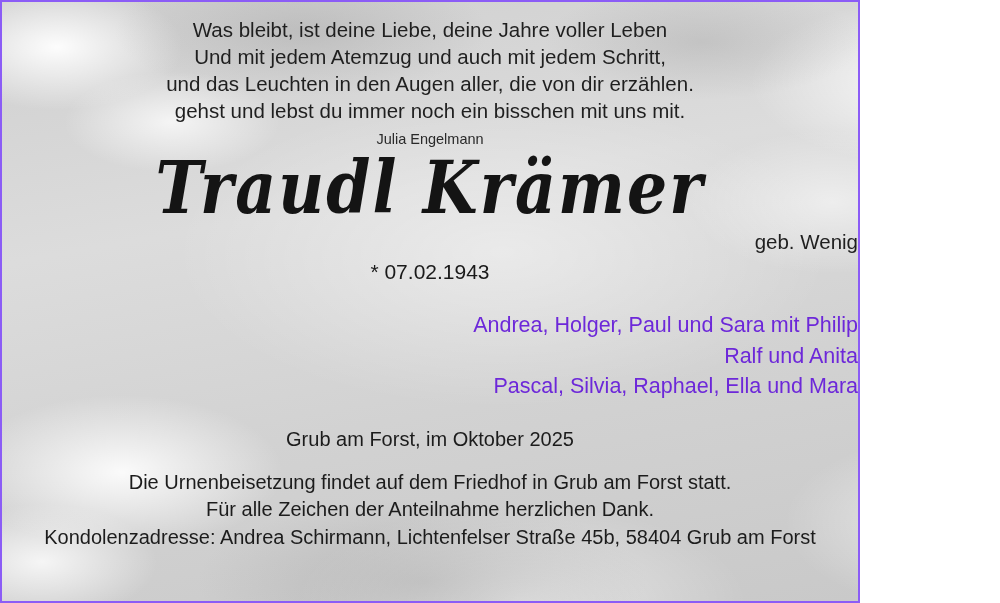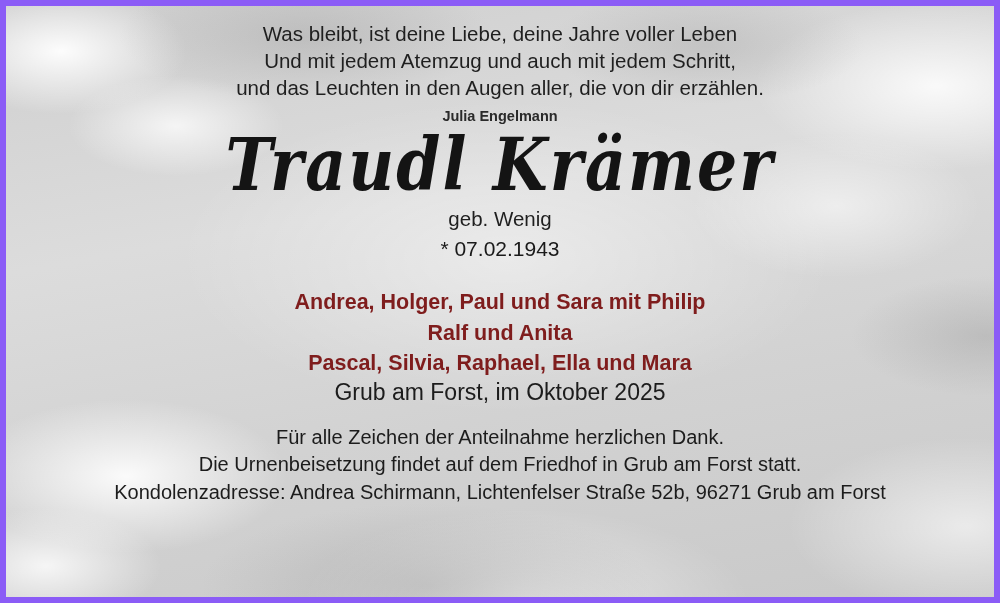--- a/index.html
+++ b/index.html
@@ -5,25 +5,25 @@
   html, body {
     margin: 0;
     padding: 0;
     background: #ffffff;
   }
   body {
     font-family: "Liberation Sans", sans-serif;
   }
   .obituary {
     position: relative;
-    width: 1000px;
+    width: 860px;
     height: 603px;
     overflow: hidden;
     box-sizing: border-box;
-    border: 6px solid #8b5cf6;
+    border: 2px solid #8b5cf6;
     background: #d9d9d9;
   }
   
   .sky {
     position: absolute;
     inset: 0;
     background:
       radial-gradient(ellipse 180px 90px at 55px 45px, rgba(255,255,255,0.95) 0%, rgba(255,255,255,0) 70%),
       radial-gradient(ellipse 150px 70px at 170px 120px, rgba(255,255,255,0.75) 0%, rgba(255,255,255,0) 72%),
       radial-gradient(ellipse 260px 120px at 930px 80px, rgba(255,255,255,0.85) 0%, rgba(255,255,255,0) 70%),
@@ -59,55 +59,57 @@
     line-height: 1.32;
     color: #1f1f1f;
   }
   .poem .line {
     white-space: nowrap;
   }
   .poem-author {
     margin-top: 7px;
     font-size: 14.5px;
     color: #2a2a2a;
-    font-weight: bold;
   }
   .name {
     margin-top: 8px;
     font-family: "DejaVu Serif", serif;
     font-style: italic;
     font-weight: 700;
     font-size: 62px;
     letter-spacing: 2px;
     color: #141414;
     line-height: 1.05;
     transform: scale(1.02, 1.18);
   }
   .maiden {
     margin-top: 10px;
     font-size: 20.5px;
     color: #1f1f1f;
+    text-align: right;
   }
   .dates {
     margin-top: 6px;
     display: flex;
     justify-content: center;
     gap: 78px;
     font-size: 21px;
     color: #1a1a1a;
   }
   .mourners {
     margin-top: 26px;
-    font-weight: 700;
+    font-weight: 400;
     font-size: 21.5px;
     line-height: 1.42;
-    color: #7f1d1d;
+    color: #6d28d9;
+    text-align: right;
   }
   .place {
-    font-size: 23px;
+    margin-top: 26px;
+    font-size: 20px;
     color: #1c1c1c;
   }
   .notes {
     margin-top: 18px;
     font-size: 20px;
     line-height: 1.38;
     color: #1c1c1c;
   }
   .notes .line {
     white-space: nowrap;
@@ -119,20 +121,21 @@
 <div class="obituary">
   <div class="sky"></div>
   <div class="sky-dark"></div>
 
   <div class="content">
 
     <div class="poem">
       <div class="line">Was bleibt, ist deine Liebe, deine Jahre voller Leben</div>
       <div class="line">Und mit jedem Atemzug und auch mit jedem Schritt,</div>
       <div class="line">und das Leuchten in den Augen aller, die von dir erzählen.</div>
+      <div class="line">gehst und lebst du immer noch ein bisschen mit uns mit.</div>
     </div>
 
     <div class="poem-author">Julia Engelmann</div>
 
     <div class="name">Traudl Krämer</div>
 
     <div class="maiden">geb. Wenig</div>
 
     <div class="dates">
       <span>* 07.02.1943</span>
@@ -140,19 +143,19 @@
 
     <div class="mourners">
       <div>Andrea, Holger, Paul und Sara mit Philip</div>
       <div>Ralf und Anita</div>
       <div>Pascal, Silvia, Raphael, Ella und Mara</div>
     </div>
 
     <div class="place">Grub am Forst, im Oktober 2025</div>
 
     <div class="notes">
+      <div class="line">Die Urnenbeisetzung findet auf dem Friedhof in Grub am Forst statt.</div>
       <div class="line">Für alle Zeichen der Anteilnahme herzlichen Dank.</div>
-      <div class="line">Die Urnenbeisetzung findet auf dem Friedhof in Grub am Forst statt.</div>
-      <div class="line">Kondolenzadresse: Andrea Schirmann, Lichtenfelser Straße 52b, 96271 Grub am Forst</div>
+      <div class="line">Kondolenzadresse: Andrea Schirmann, Lichtenfelser Straße 45b, 58404 Grub am Forst</div>
     </div>
 
   </div>
 </div>
 
 </body></html>

